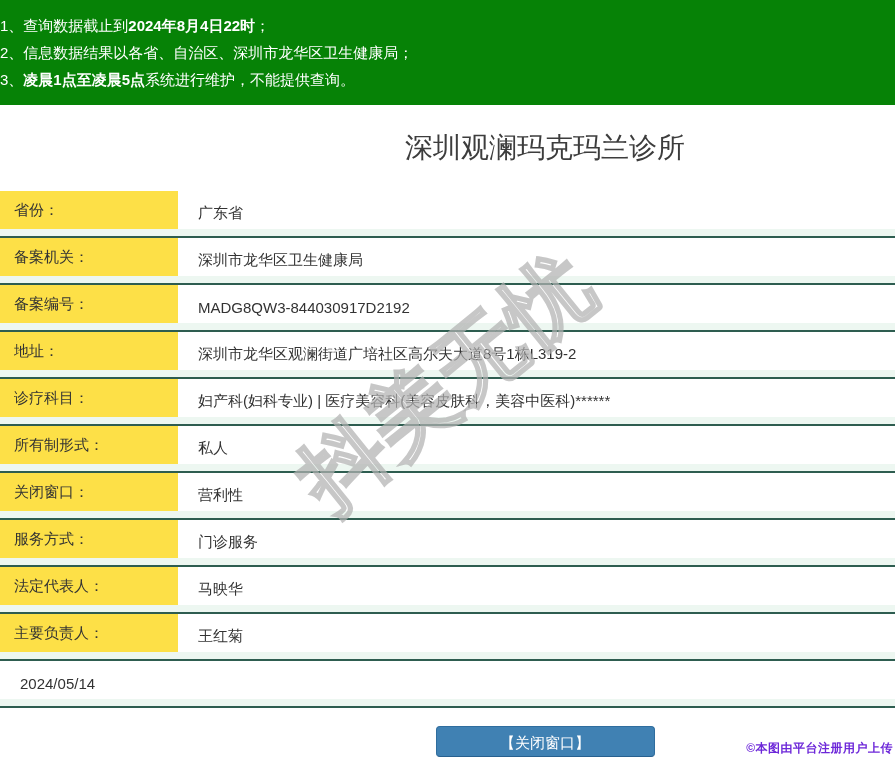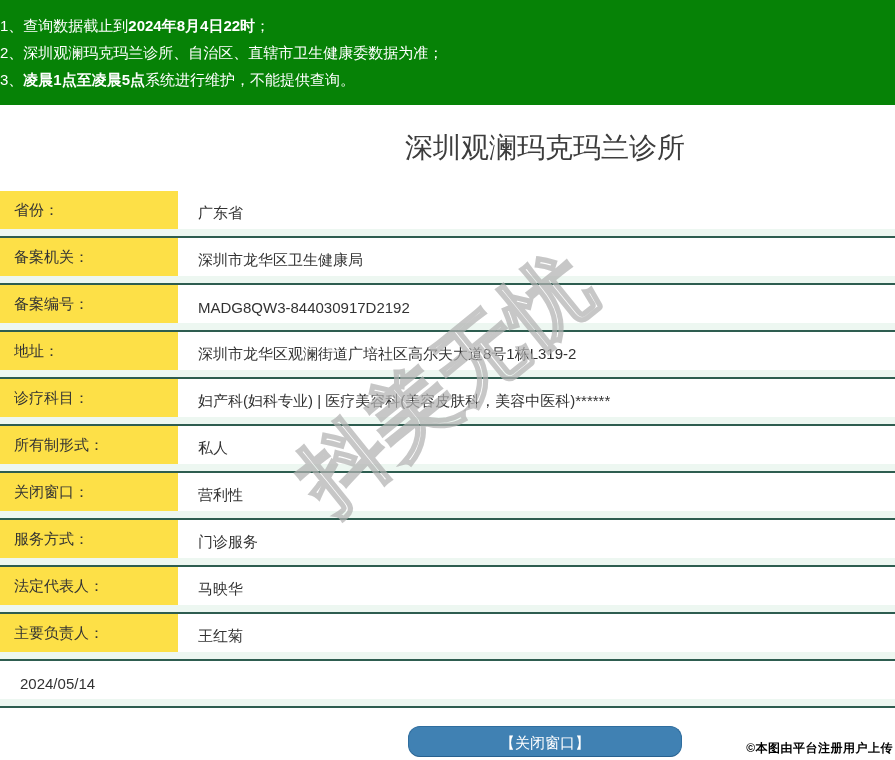--- a/index.html
+++ b/index.html
@@ -37,48 +37,48 @@
     display:flex;align-items:center;padding-left:14px;
     font-size:15px;color:#333333;
   }
   .cv{
     flex:1;display:flex;align-items:center;padding-left:20px;
     font-size:15px;color:#333333;white-space:nowrap;
   }
   
   .button-row{margin-top:18px;text-align:center;}
   .close-btn{
-    display:inline-block;width:274px;height:31px;line-height:29px;
+    display:inline-block;width:219px;height:31px;line-height:29px;
     background:#4081b3;color:#ffffff;font-size:15px;text-align:center;
     border:1px solid #2f6d9e;border-bottom-color:#27608f;
-    border-radius:12px;box-sizing:border-box;cursor:pointer;
+    border-radius:4px;box-sizing:border-box;cursor:pointer;
     font-family:"Liberation Sans","DejaVu Sans",sans-serif;
   }
   
   .watermark{
     position:absolute;left:447px;top:383px;
     transform:translate(-50%,-50%) rotate(-39deg);
     font-size:85px;font-weight:700;letter-spacing:2px;white-space:nowrap;
     color:transparent;-webkit-text-stroke:2.5px rgba(178,178,178,0.72);
     pointer-events:none;z-index:5;
   }
   
   .upload-note{
     position:absolute;right:2px;bottom:3px;z-index:6;
-    font-size:12px;font-weight:700;color:#000000;letter-spacing:0.5px;
+    font-size:12px;font-weight:700;color:#6d28d9;letter-spacing:0.5px;
     text-shadow:-1px -1px 0 #fff,1px -1px 0 #fff,-1px 1px 0 #fff,1px 1px 0 #fff,
                 0 -1px 0 #fff,0 1px 0 #fff,-1px 0 0 #fff,1px 0 0 #fff;
   }
 </style>
 </head>
 <body>
 
 <div class="banner">
   <div class="banner-line"><span>1、</span><span>查询数据截止到</span><b>2024年8月4日22时</b><span>；</span></div>
-  <div class="banner-line"><span>2、</span><span>深圳观澜玛克玛兰诊所、自治区、直辖市卫生健康委数据为准；</span><b></b><span></span></div>
+  <div class="banner-line"><span>2、</span><span>信息数据结果以各省、自治区、深圳市龙华区卫生健康局；</span><b></b><span></span></div>
   <div class="banner-line"><span>3、</span><span></span><b>凌晨1点至凌晨5点</b><span>系统进行维护，不能提供查询。</span></div>
 </div>
 
 <div class="content">
   <div class="page-title">深圳观澜玛克玛兰诊所</div>
 
   <div class="table">
     <div class="row">
       <div class="cl">
           <div class="lb">省份：</div>

